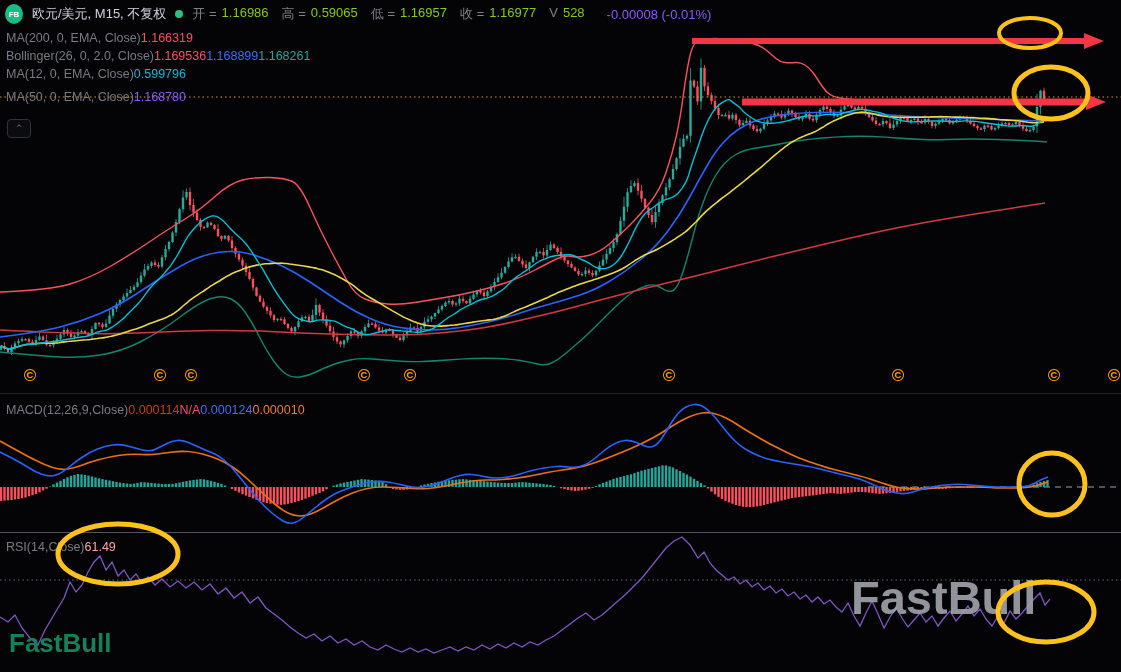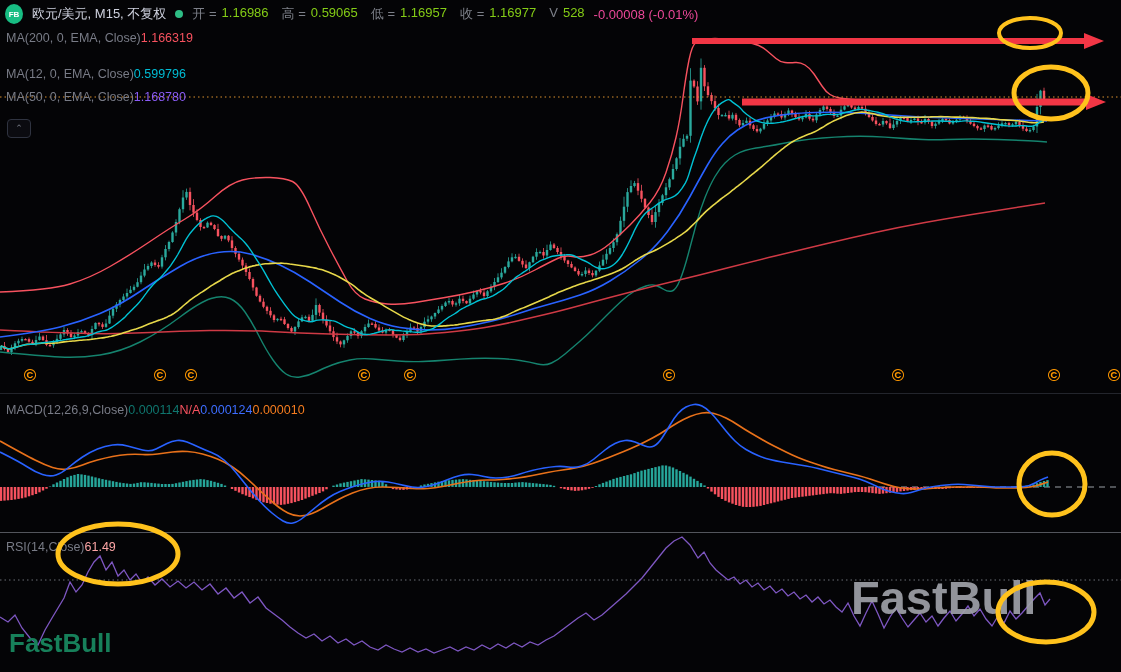--- a/index.html
+++ b/index.html
@@ -7,27 +7,27 @@
        font-family:"Liberation Sans","DejaVu Sans",sans-serif;}
   svg{position:absolute;left:0;top:0;}
   .overlay{position:absolute;z-index:5;white-space:nowrap;}
   .hdr{left:5px;top:4px;display:flex;align-items:center;gap:9px;font-size:13px;color:#cfd2df;}
   .badge{width:18px;height:20px;border-radius:50%;background:#18bd83;color:#fff;font-size:8px;
          font-weight:bold;display:flex;align-items:center;justify-content:center;}
   .dot{width:8px;height:8px;border-radius:50%;background:#2ebd85;display:inline-block;}
   .fld{display:flex;gap:5px;}
   .fld .lbl{color:#7d8089;}
   .fld .val{color:#84cc16;}
-  .chg{color:#ec4899;}
+  .chg{color:#8b5cf6;margin-left:13px;}
   .legend{left:6px;font-size:12.5px;color:#787b86;display:flex;gap:0;}
   .lg-ma200{top:31px;} .lg-boll{top:49px;} .lg-ma12{top:67px;} .lg-ma50{top:90px;}
   .lg-macd{top:403px;} .lg-rsi{top:540px;}
   .c-red{color:#f7525f;} .c-blue{color:#3d6dff;} .c-teal{color:#26a69a;}
   .c-cyan{color:#00bcd4;} .c-yellow{color:#8b5cf6;} .c-orange{color:#f57c1f;}
-  .c-purple{color:#fca5a5;} .c-green{color:#0f766e;text-align:center;}
+  .c-purple{color:#fca5a5;} .c-green{color:#c2410c;text-align:center;}
   .collapse-btn{position:absolute;left:7px;top:119px;width:24px;height:19px;background:#0b0b10;
        border:1px solid #2f3340;border-radius:4px;color:#787b86;font-size:9px;line-height:17px;
        text-align:center;padding:0;cursor:pointer;z-index:6;}
   .cmark{position:absolute;color:#ff9800;font-size:17px;font-weight:bold;z-index:4;
          transform:translate(-50%,-50%);}
   .wm-main{position:absolute;left:851px;top:570px;font-size:47px;font-weight:800;
            color:rgba(158,161,168,0.92);letter-spacing:0px;z-index:3;}
   .wm-logo{position:absolute;left:9px;top:628px;font-size:26px;font-weight:800;
            color:#17805a;z-index:3;}
   #anno-svg{z-index:7;pointer-events:none;}
@@ -997,20 +997,26 @@
           <span class="val">528</span>
         </span>
       </span>
     <span class="chg">-0.00008 (-0.01%)</span>
   </div>
 
   <div class="overlay legend lg-ma200">
     <span>MA(200, 0, EMA, Close)</span>
     <span class="c-red">1.166319</span>
   </div>
+  <div class="overlay legend lg-boll">
+    <span>Bollinger(26, 0, 2.0, Close)</span>
+    <span class="c-red">1.169536</span>
+    <span class="c-blue">1.168899</span>
+    <span class="c-teal">1.168261</span>
+  </div>
   <div class="overlay legend lg-ma12">
     <span>MA(12, 0, EMA, Close)</span>
     <span class="c-cyan">0.599796</span>
   </div>
   <div class="overlay legend lg-ma50">
     <span>MA(50, 0, EMA, Close)</span>
     <span class="c-yellow">1.168780</span>
   </div>
 
   <button class="collapse-btn">⌃</button>

